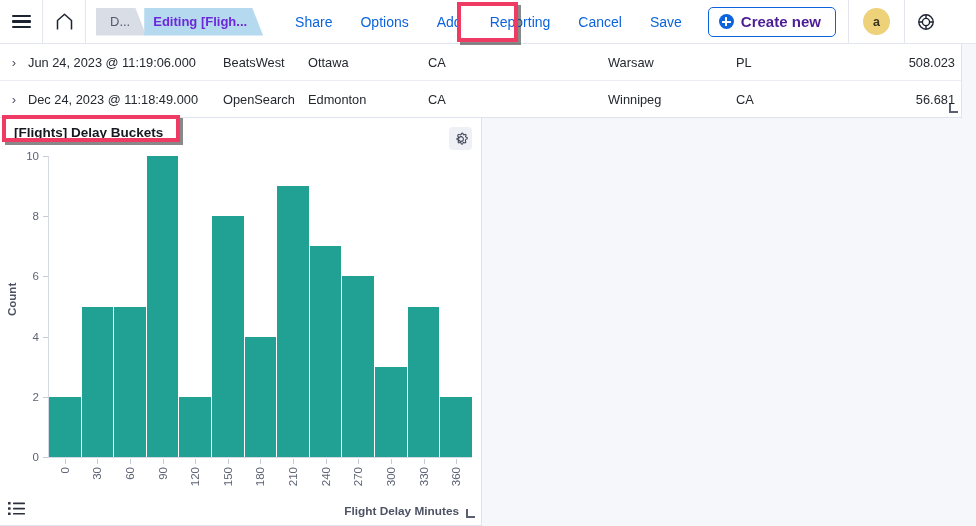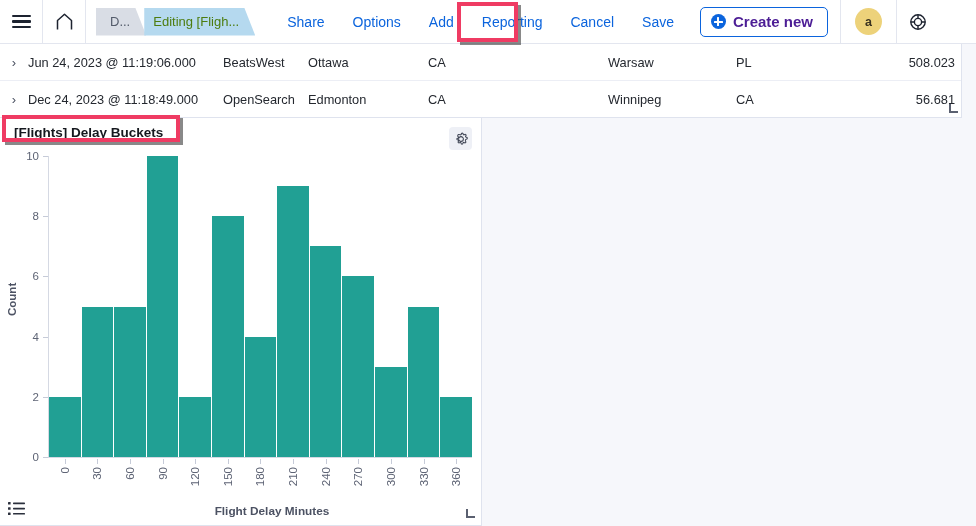--- a/index.html
+++ b/index.html
@@ -36,21 +36,21 @@
     cursor: pointer; white-space: nowrap;
   }
   .crumb .crumb-bg {
     position: absolute; inset: 0;
     clip-path: polygon(0 0, calc(100% - 11px) 0, 100% 100%, 0 100%);
     z-index: 0;
   }
   .crumb span.ctext { position: relative; z-index: 1; }
   .crumb.inactive .crumb-bg { background: #d9dde5; }
   .crumb.active .crumb-bg { background: #b5d9ef; }
-  .crumb.active { color: #4d7c0f; font-weight: 400; margin-left: -2px; padding-left: 9px; }
+  .crumb.active { color: #6d28d9; font-weight: 700; margin-left: -2px; padding-left: 9px; }
 
   #navlinks { display: flex; align-items: center; gap: 0px; margin-left: 18px; }
   .navlink {
     font-size: 14px; color: #0b64dd; cursor: pointer;
     padding: 0 14px; white-space: nowrap; line-height: 44px;
   }
   .navlink.hl { position: relative; }
 
   
   .hlbox {
@@ -176,21 +176,21 @@
   .xtick .tline {
     position: absolute; left: 50%; top: 0; width: 1px; height: 5px; background: #c6cbd8;
   }
   .xtick .tlabel {
     position: absolute; left: 50%; top: 8px;
     font-size: 11.5px; color: #5e6475; white-space: nowrap;
     transform: rotate(-90deg) translate(-100%, -50%);
     transform-origin: left top;
   }
   #xlabel {
-    position: absolute; left: 60px; top: 356px; width: 424px; text-align: center;
+    position: absolute; left: 35px; top: 356px; width: 424px; text-align: right;
     font-size: 11.8px; font-weight: 700; color: #4c5263;
   }
 </style>
 </head>
 <body>
 
 <div id="topnav">
 
   <div class="icon-btn">
     <div class="ham">

